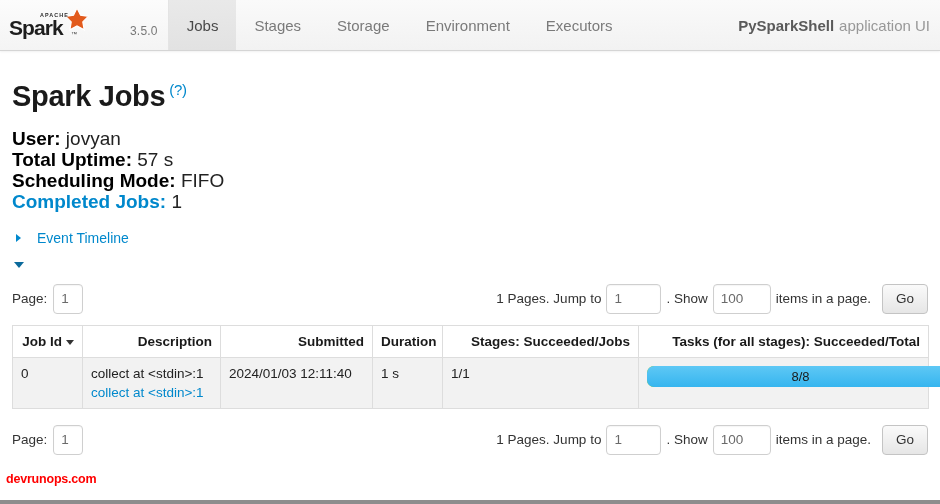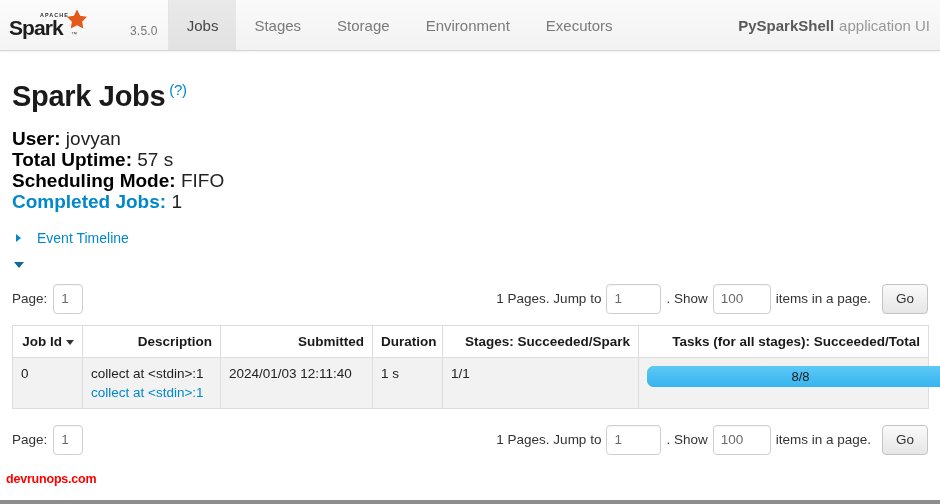--- a/index.html
+++ b/index.html
@@ -384,21 +384,21 @@
       <col style="width:70px">
       <col style="width:196px">
       <col style="width:290px">
     </colgroup>
     <thead>
       <tr>
         <th><span>Job Id</span><span class="sort-caret"></span></th>
         <th>Description</th>
         <th>Submitted</th>
         <th>Duration</th>
-        <th>Stages: Succeeded/Spark</th>
+        <th>Stages: Succeeded/Jobs</th>
         <th>Tasks (for all stages): Succeeded/Total</th>
       </tr>
     </thead>
     <tbody>
       <tr>
         <td>0</td>
         <td>
           <span class="desc-main">collect at &lt;stdin&gt;:1</span>
           <a class="desc-link">collect at &lt;stdin&gt;:1</a>
         </td>

